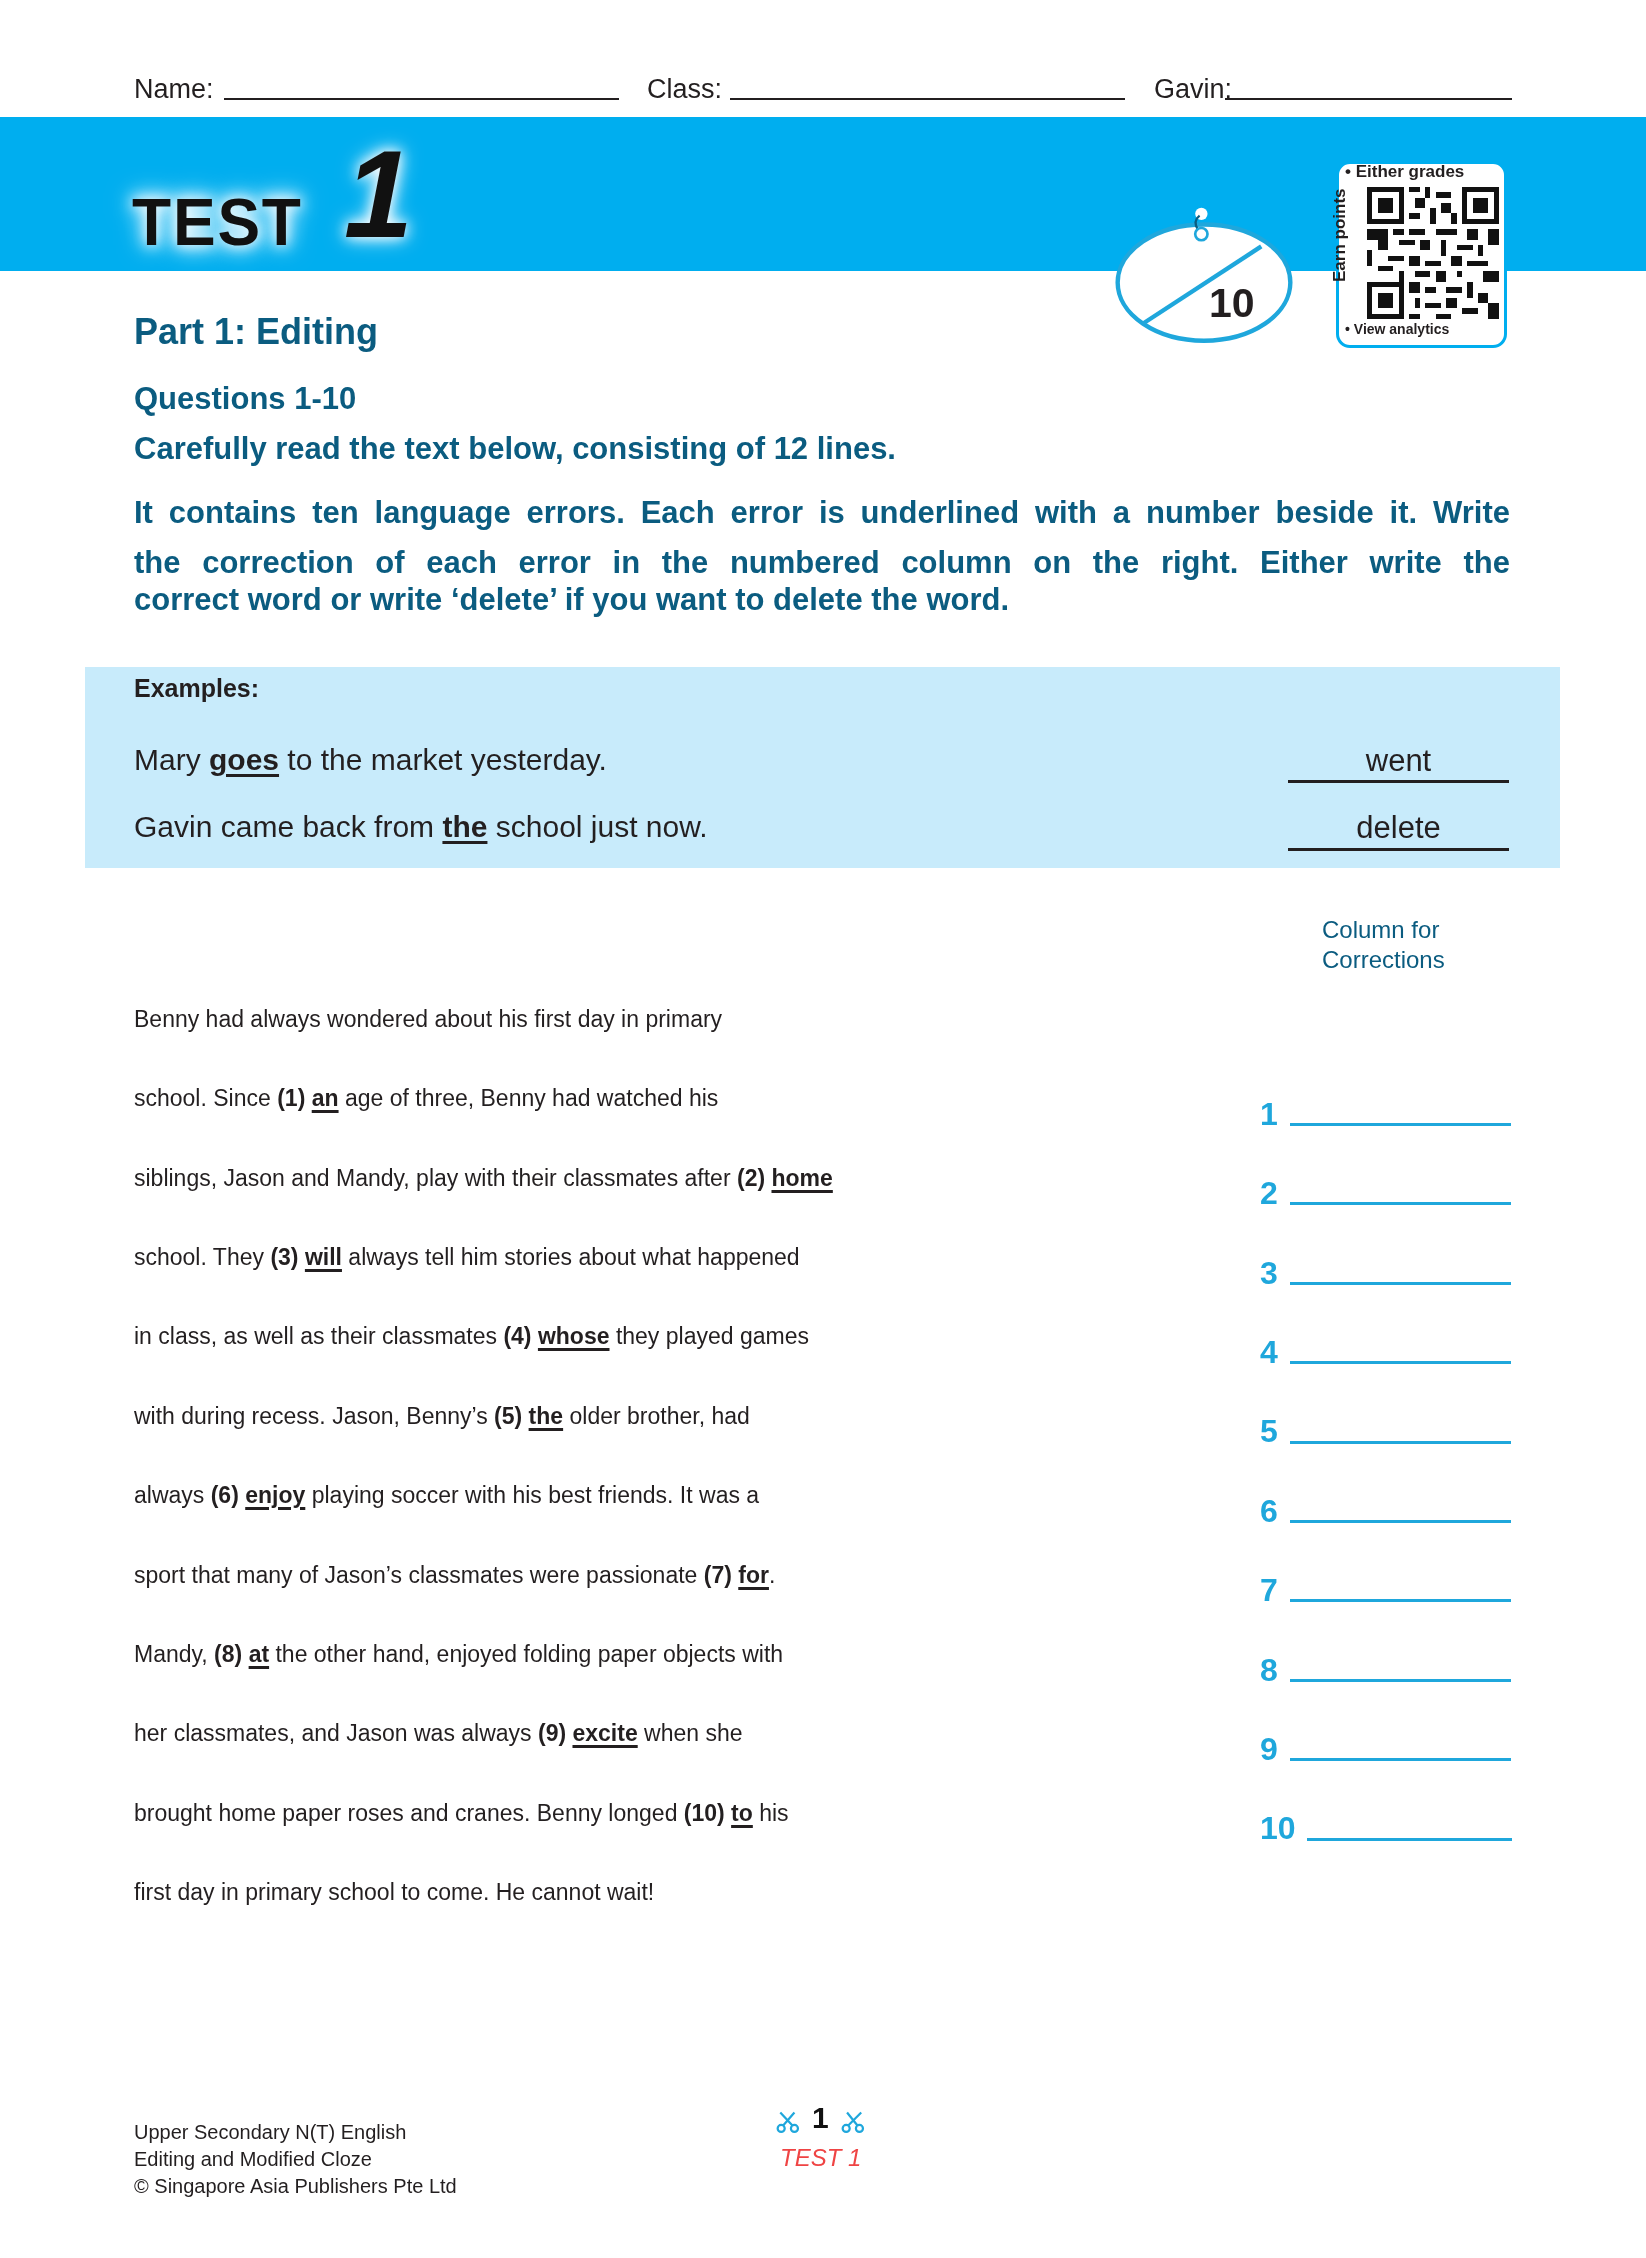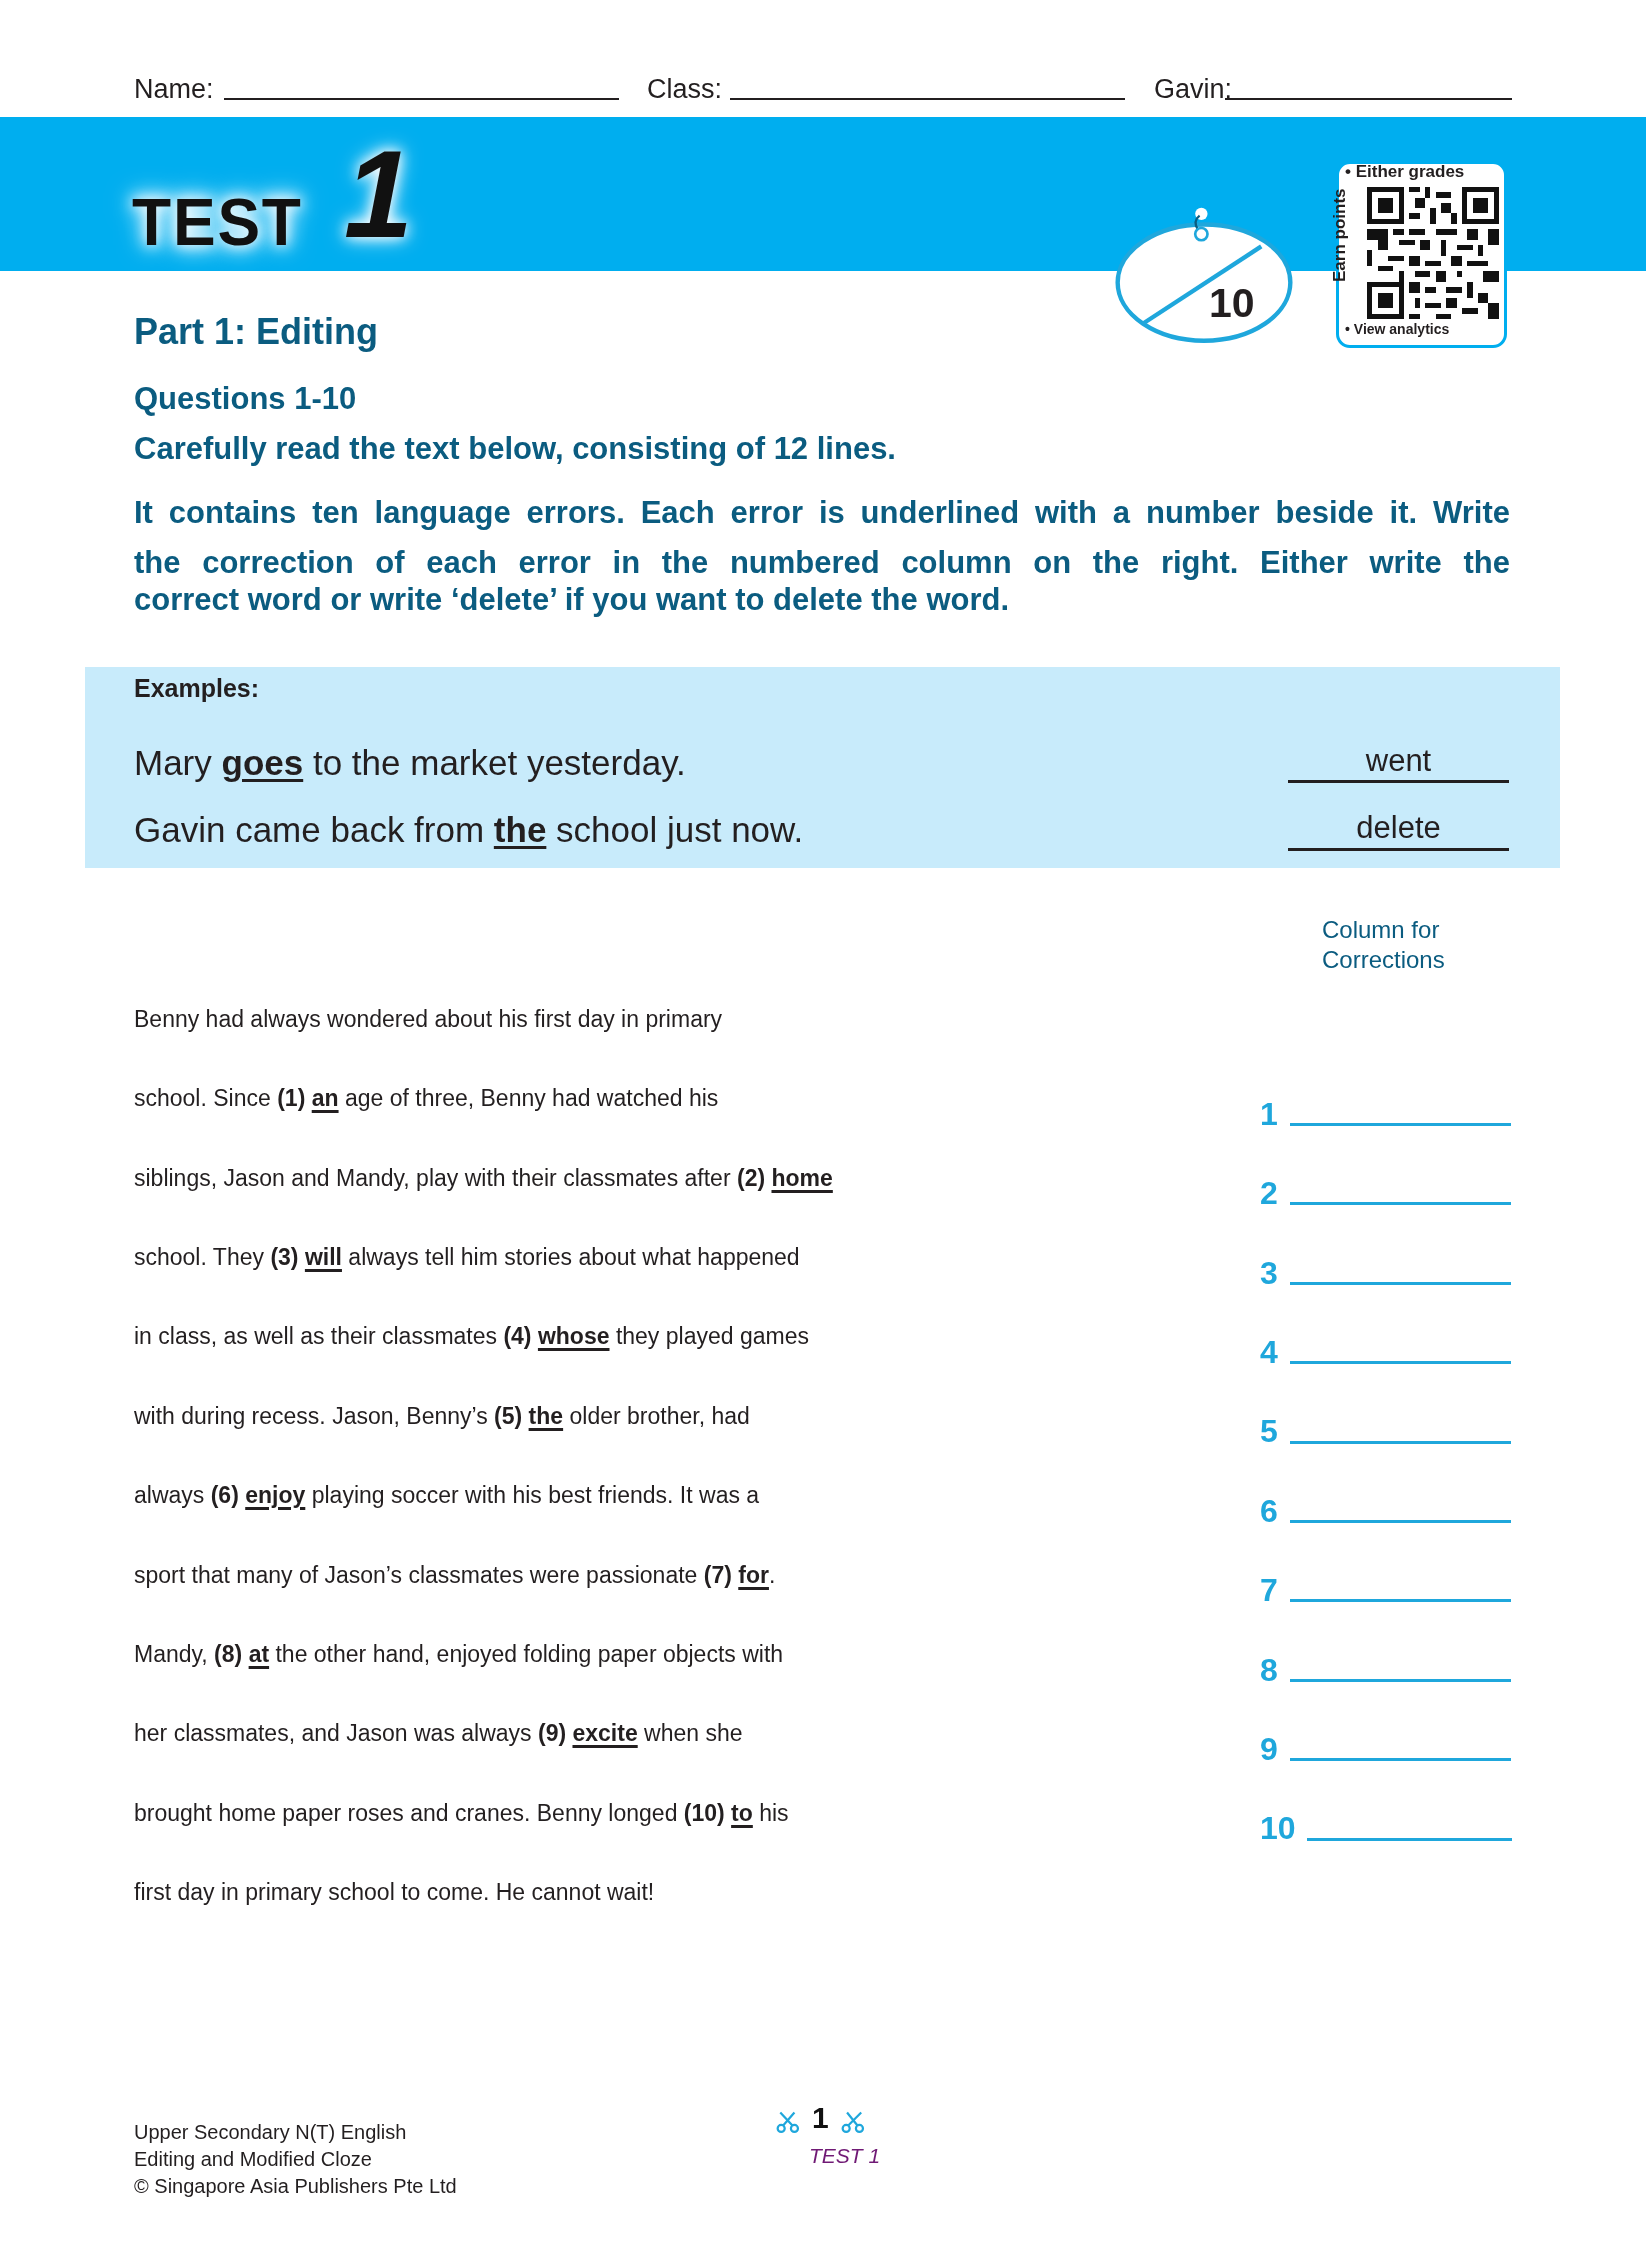--- a/index.html
+++ b/index.html
@@ -45,38 +45,38 @@
   .qr-code { position: absolute; left: 1364px; top: 187px; width: 138px; height: 132px; }
 
   
   .part-title { position: absolute; left: 134px; top: 311px; font-size: 36px; font-weight: 900; color: #0b5c80; }
   .instr { position: absolute; left: 134px; width: 1376px; font-size: 31px; font-weight: bold; color: #0b5c80; }
   .instr.justify { text-align: justify; text-align-last: justify; margin-top: 13px; }
 
   
   .examples { position: absolute; left: 85px; top: 667px; width: 1475px; height: 201px; background: #c8ebfb; }
   .ex-title { position: absolute; left: 134px; top: 674px; font-size: 25px; font-weight: bold; color: #231f20; }
-  .ex-line { position: absolute; left: 134px; font-size: 35px; color: #231f20; }
+  .ex-line { position: absolute; left: 134px; font-size: 30px; color: #231f20; }
   .ex-line b, .para b { font-weight: bold; }
   .u { font-weight: bold; text-decoration: underline; text-decoration-thickness: 2.6px; text-underline-offset: 4.4px; }
   .ex-ans { position: absolute; left: 1288px; width: 221px; text-align: center; font-size: 31px; color: #231f20; }
   .ex-ans-line { position: absolute; left: 1288px; width: 221px; height: 2.6px; background: #231f20; }
 
   
   .col-head { position: absolute; left: 1322px; top: 915px; font-size: 24px; color: #0b5c80; line-height: 30px; }
   .ans-num { position: absolute; font-size: 32px; font-weight: bold; color: #1fa7dc; }
   .ans-line { position: absolute; height: 2.6px; background: #1fa7dc; }
 
   
   .para { position: absolute; left: 134px; font-size: 23px; color: #231f20; white-space: nowrap; }
 
   
   .foot { position: absolute; left: 134px; top: 2119px; font-size: 20px; color: #231f20; line-height: 27px; }
   .page-num { position: absolute; left: 812px; top: 2101px; font-size: 30px; font-weight: bold; color: #111; }
-  .page-test { position: absolute; left: 780px; top: 2144px; font-size: 21px; font-style: italic; color: #701a75; margin-left: 29px; }
+  .page-test { position: absolute; left: 780px; top: 2144px; font-size: 24px; font-style: italic; color: #ef4444; }
   .scissor { position: absolute; top: 2109px; }
 </style>
 </head>
 <body>
 
 <span class="hdr-field" style="left:134px">Name:</span>
 <div class="hdr-line" style="left:224px;width:395px"></div>
 <span class="hdr-field" style="left:647px">Class:</span>
 <div class="hdr-line" style="left:730px;width:395px"></div>
 <span class="hdr-field" style="left:1154px">Gavin:</span>

